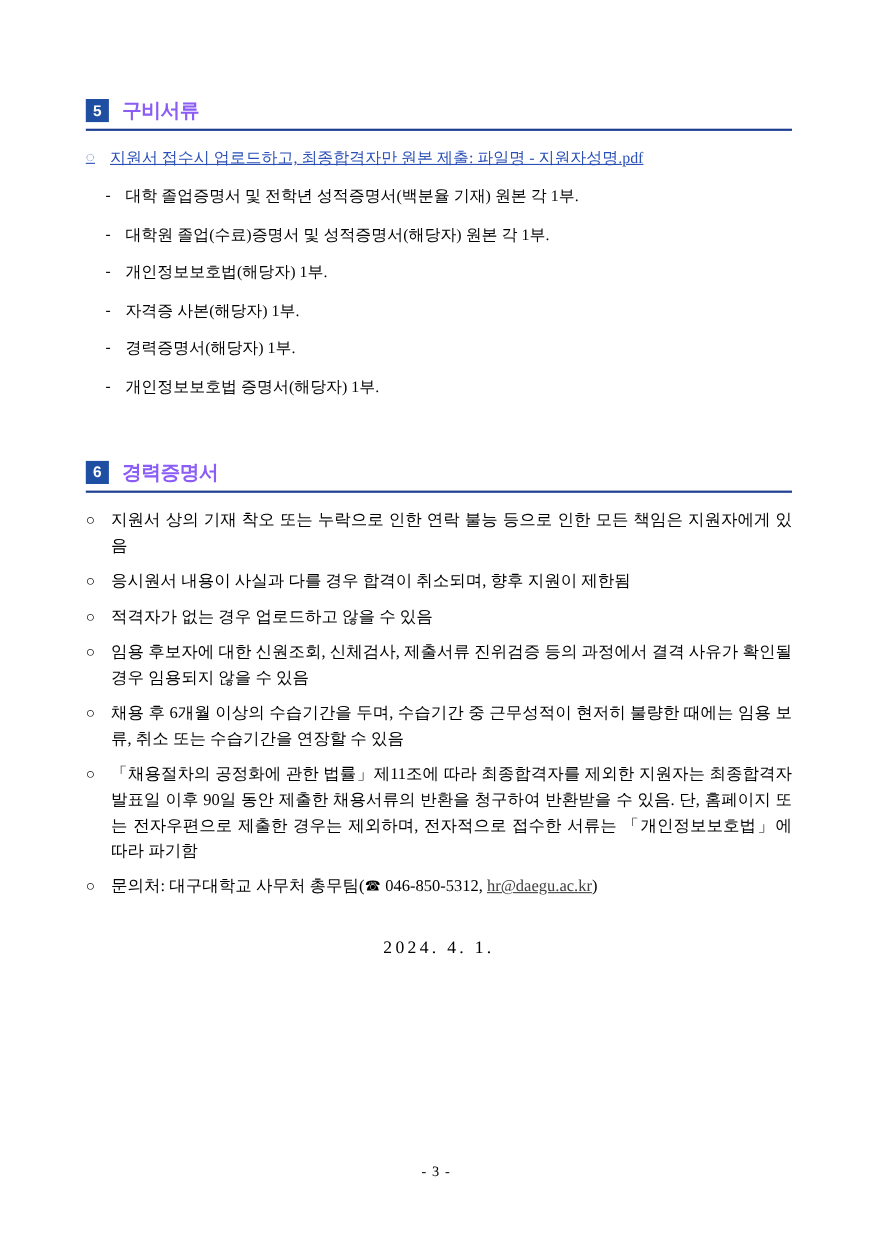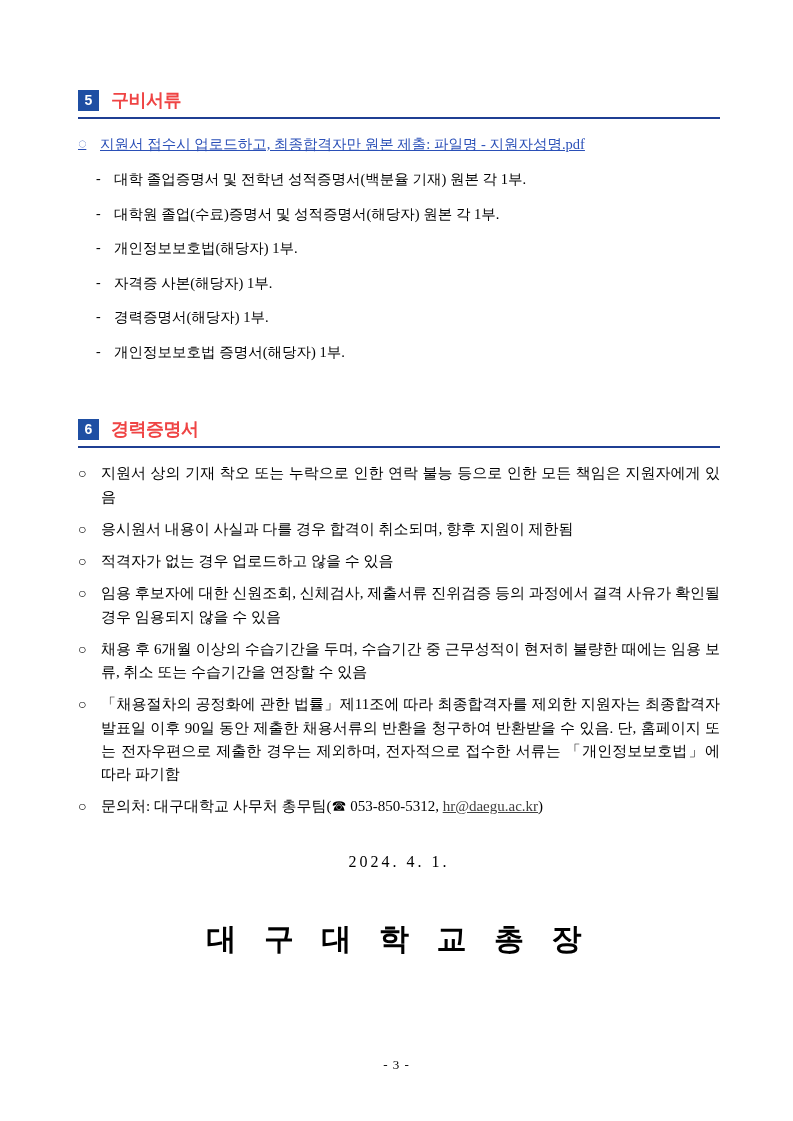--- a/index.html
+++ b/index.html
@@ -49,21 +49,21 @@
     display: flex;
     align-items: center;
     justify-content: center;
     line-height: 1;
   }
   .sec-title {
     font-family: "Liberation Sans", sans-serif;
     font-size: 18px;
     font-weight: bold;
     letter-spacing: -0.5px;
-    color: #ef4444;
+    color: #8b5cf6;
   }
 
   
   .body-block {
     margin-top: 14px;
   }
 
   .row {
     display: flex;
     align-items: flex-start;
@@ -215,24 +215,23 @@
         <div class="row">
           <div class="mk">○</div>
           <div class="tx">채용 후 6개월 이상의 수습기간을 두며, 수습기간 중 근무성적이 현저히 불량한 때에는 임용 보류, 취소 또는 수습기간을 연장할 수 있음</div>
         </div>
         <div class="row">
           <div class="mk">○</div>
           <div class="tx">「채용절차의 공정화에 관한 법률」제11조에 따라 최종합격자를 제외한 지원자는 최종합격자 발표일 이후 90일 동안 제출한 채용서류의 반환을 청구하여 반환받을 수 있음. 단, 홈페이지 또는 전자우편으로 제출한 경우는 제외하며, 전자적으로 접수한 서류는 「개인정보보호법」에 따라 파기함</div>
         </div>
         <div class="row">
           <div class="mk">○</div>
-          <div class="tx"><span>문의처: 대구대학교 사무처 총무팀(☎ 053-850-5312, </span><a class="link" href="#">hr@daegu.ac.kr</a><span>)</span></div>
+          <div class="tx"><span>문의처: 대구대학교 사무처 총무팀(☎ 046-850-5312, </span><a class="link" href="#">hr@daegu.ac.kr</a><span>)</span></div>
         </div>
       </div>
     </div>
 
     <div class="date-line">2024.  4.  1.</div>
-    <div class="signature">대 구 대 학 교   총 장</div>
 
   </div>
 
   <div class="pagenum">- 3 -</div>
 </div>
 
 </body></html>

